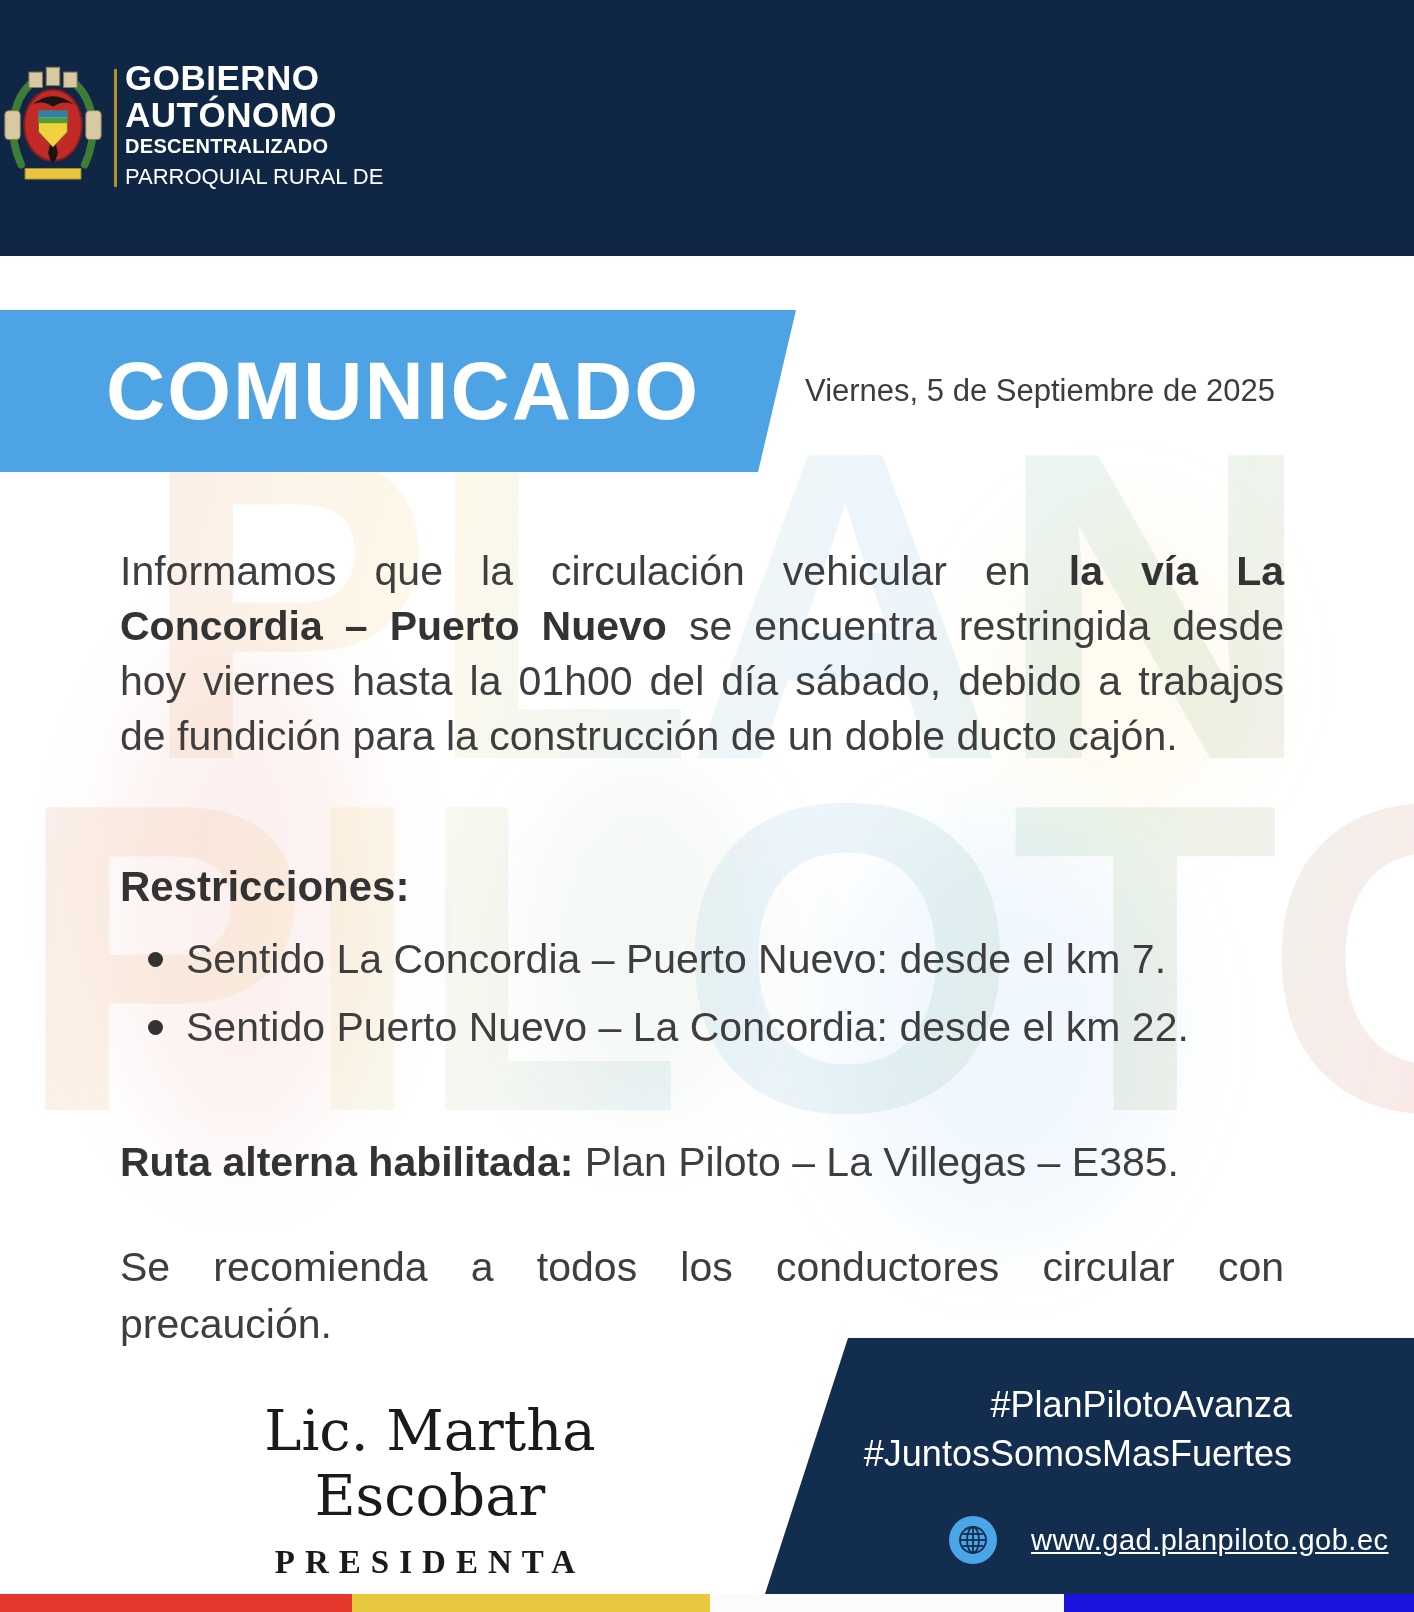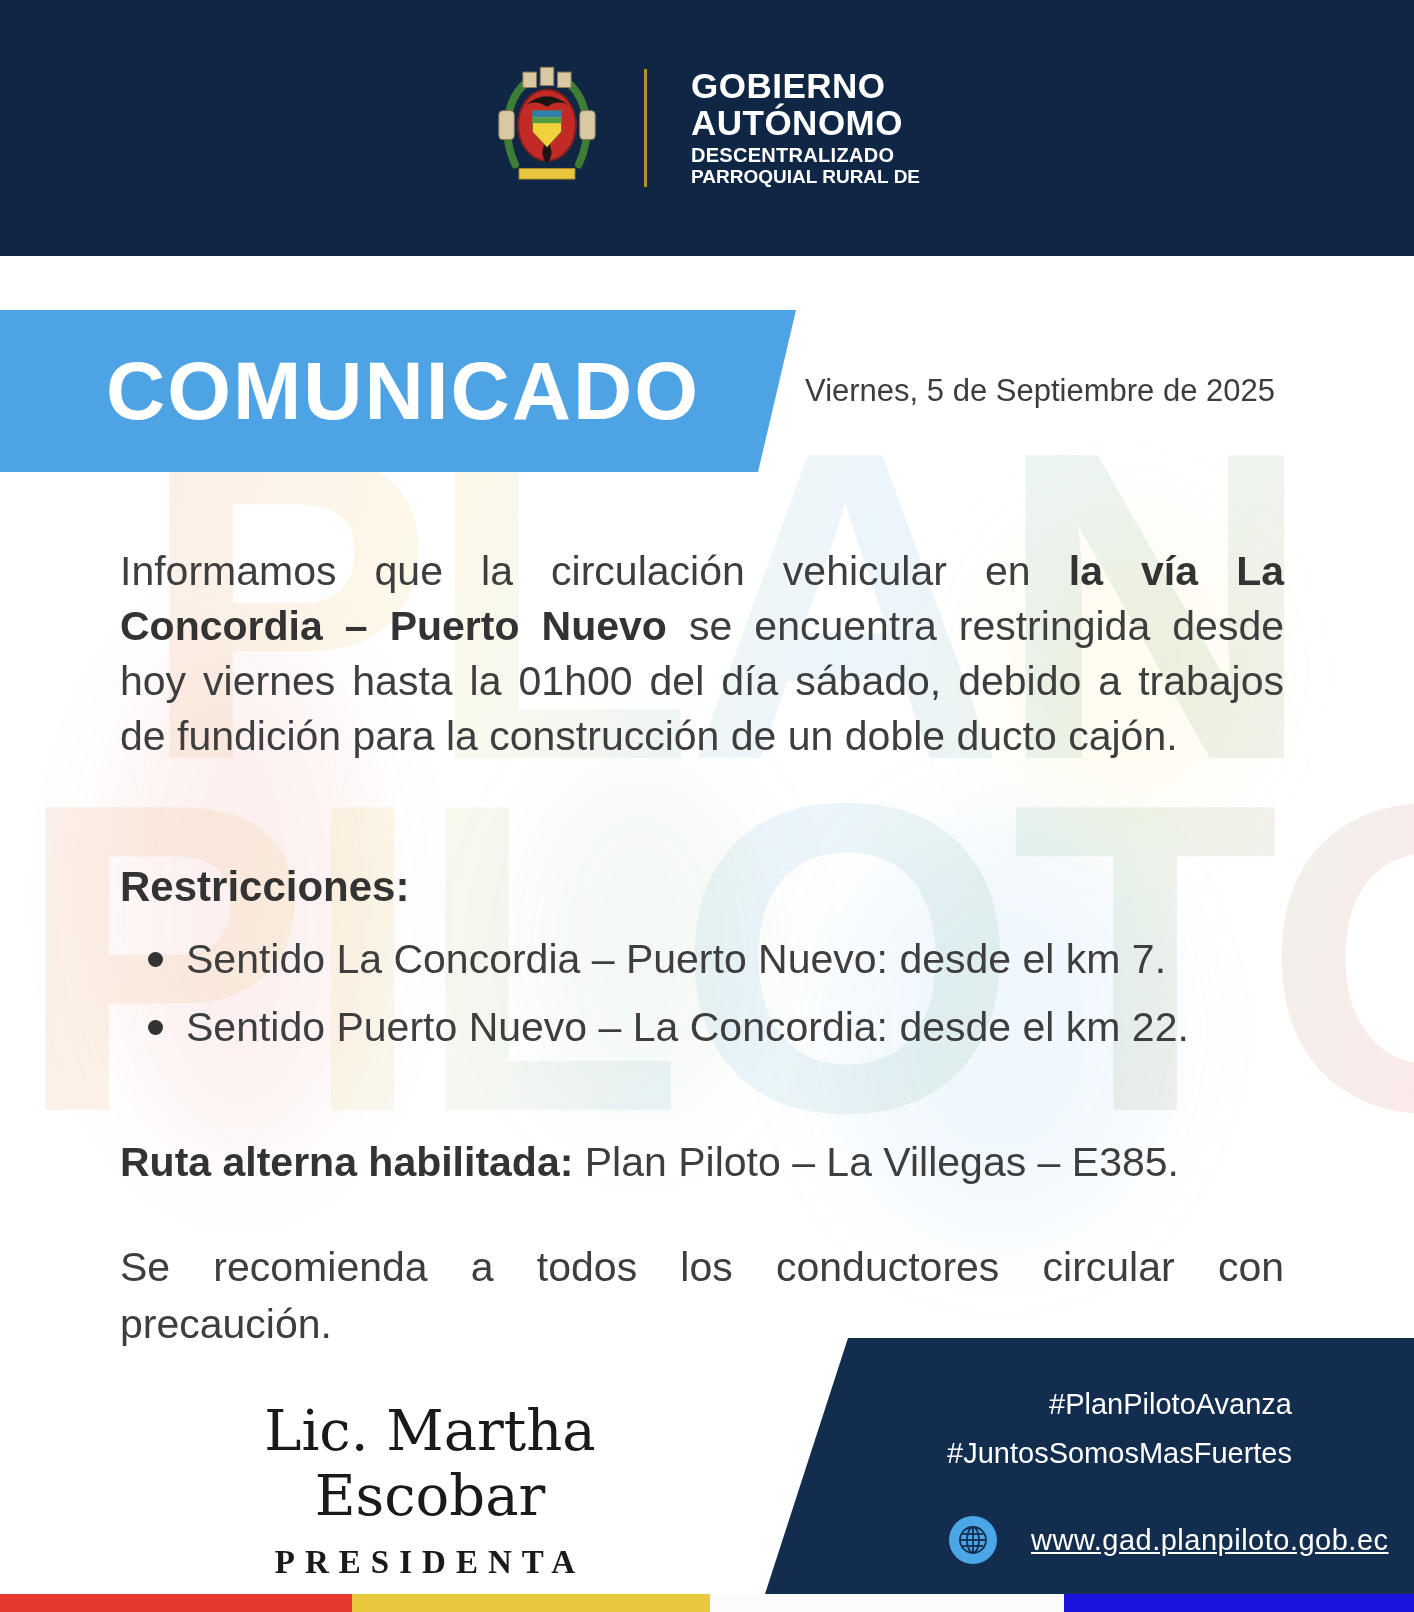--- a/index.html
+++ b/index.html
@@ -4,29 +4,29 @@
 <style>
   html,body { margin:0; padding:0; background:#e8e8e8; }
   .poster {
     position:relative; width:1414px; height:1612px; background:#ffffff;
     overflow:hidden; font-family:"Liberation Sans", sans-serif;
   }
 
   
   .top-header {
     position:absolute; top:0; left:0; width:100%; height:256px;
-    background:#0f2745; display:flex; align-items:center; justify-content:center; gap:44px;
+    background:#0f2745; display:flex; align-items:center; gap:8px;
     z-index:3;
   }
   .crest { width:106px; height:130px; flex:0 0 auto; }
   .gold-divider { width:3px; height:118px; background:#b5912e; }
   .header-text { color:#ffffff; line-height:1.02; text-align:left; }
   .ht-line1,.ht-line2 { font-size:35px; font-weight:700; letter-spacing:.5px; margin:1px 0; }
   .ht-line3 { font-size:20px; font-weight:700; letter-spacing:.3px; margin:4px 0 1px; }
-  .ht-line4 { font-size:19px; font-weight:700; margin:2px 0; }
+  .ht-line4 { font-size:22px; font-weight:400; margin:9px 0; }
   .ht-line5 { font-size:38px; font-weight:700; letter-spacing:-.5px; margin-top:2px; }
 
   
   .watermark {
     position:absolute; top:430px; left:16px; width:100%; text-align:center; z-index:0;
     font-weight:700; line-height:.8; letter-spacing:-8px;
     background:linear-gradient(105deg, rgba(214,60,48,.11), rgba(236,200,61,.11) 28%,
                rgba(77,163,228,.11) 55%, rgba(90,160,80,.11) 76%, rgba(214,60,48,.11));
     -webkit-background-clip:text; background-clip:text; color:transparent;
     user-select:none; pointer-events:none;
@@ -79,21 +79,21 @@
   .signature { position:absolute; top:1398px; left:165px; width:530px; text-align:center; color:#1a1a1a; z-index:2; }
   .sig-name { font-family:"DejaVu Serif", serif; font-size:56px; }
   .sig-title { font-family:"Liberation Serif", serif; font-weight:700; font-size:33px; letter-spacing:10px; margin-top:16px; }
 
   
   .footer-box {
     position:absolute; left:765px; top:1338px; width:649px; height:256px;
     background:#132d4f; clip-path:polygon(83px 0, 100% 0, 100% 100%, 0 100%);
     color:#ffffff; z-index:4;
   }
-  .hashtags { padding:42px 122px 0 0; text-align:right; font-size:29px; line-height:49px; }
+  .hashtags { padding:42px 122px 0 0; text-align:right; font-size:36px; line-height:49px; }
   .web-row { margin-top:38px; padding-left:184px; display:flex; align-items:center; gap:34px;text-decoration:underline; }
   .globe-wrap { width:48px; height:48px; flex:0 0 auto; }
   .website { font-size:29px; letter-spacing:.5px; }
 
   
   .stripes { position:absolute; bottom:0; left:0; width:100%; height:18px; display:flex; z-index:5; }
   .stripe-red    { width:352px; background:#e6392d; }
   .stripe-yellow { width:358px; background:#e8c83d; }
   .stripe-white  { width:354px; background:#fbfbfb; }
   .stripe-blue   { width:350px; background:#1b13dc; }

